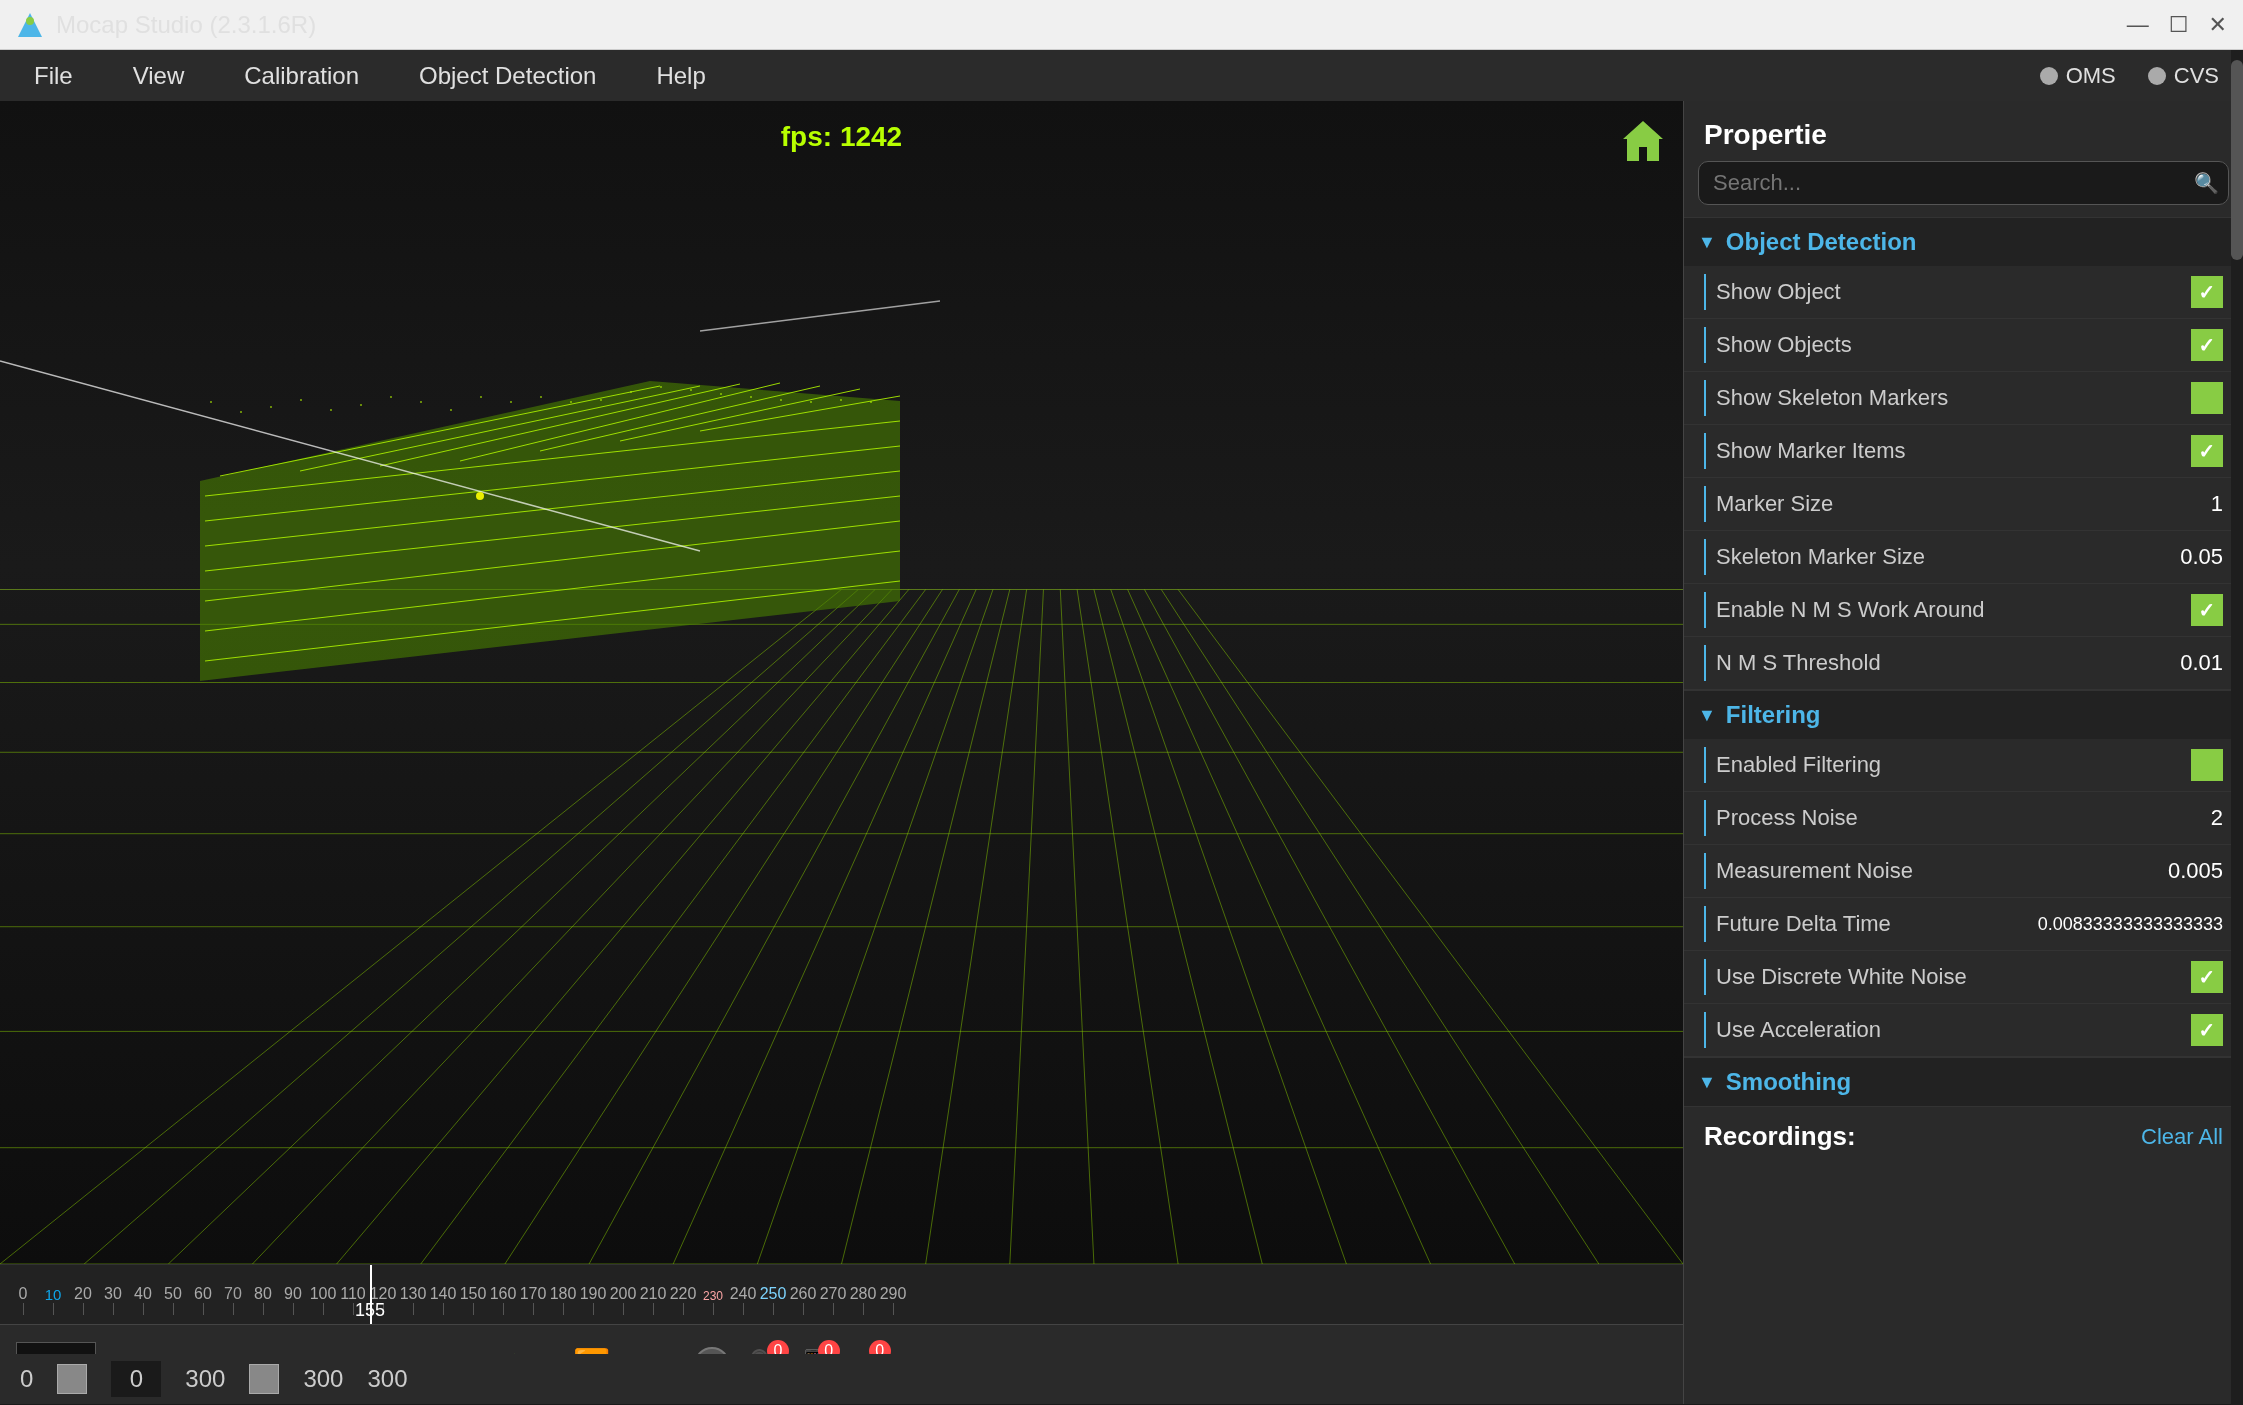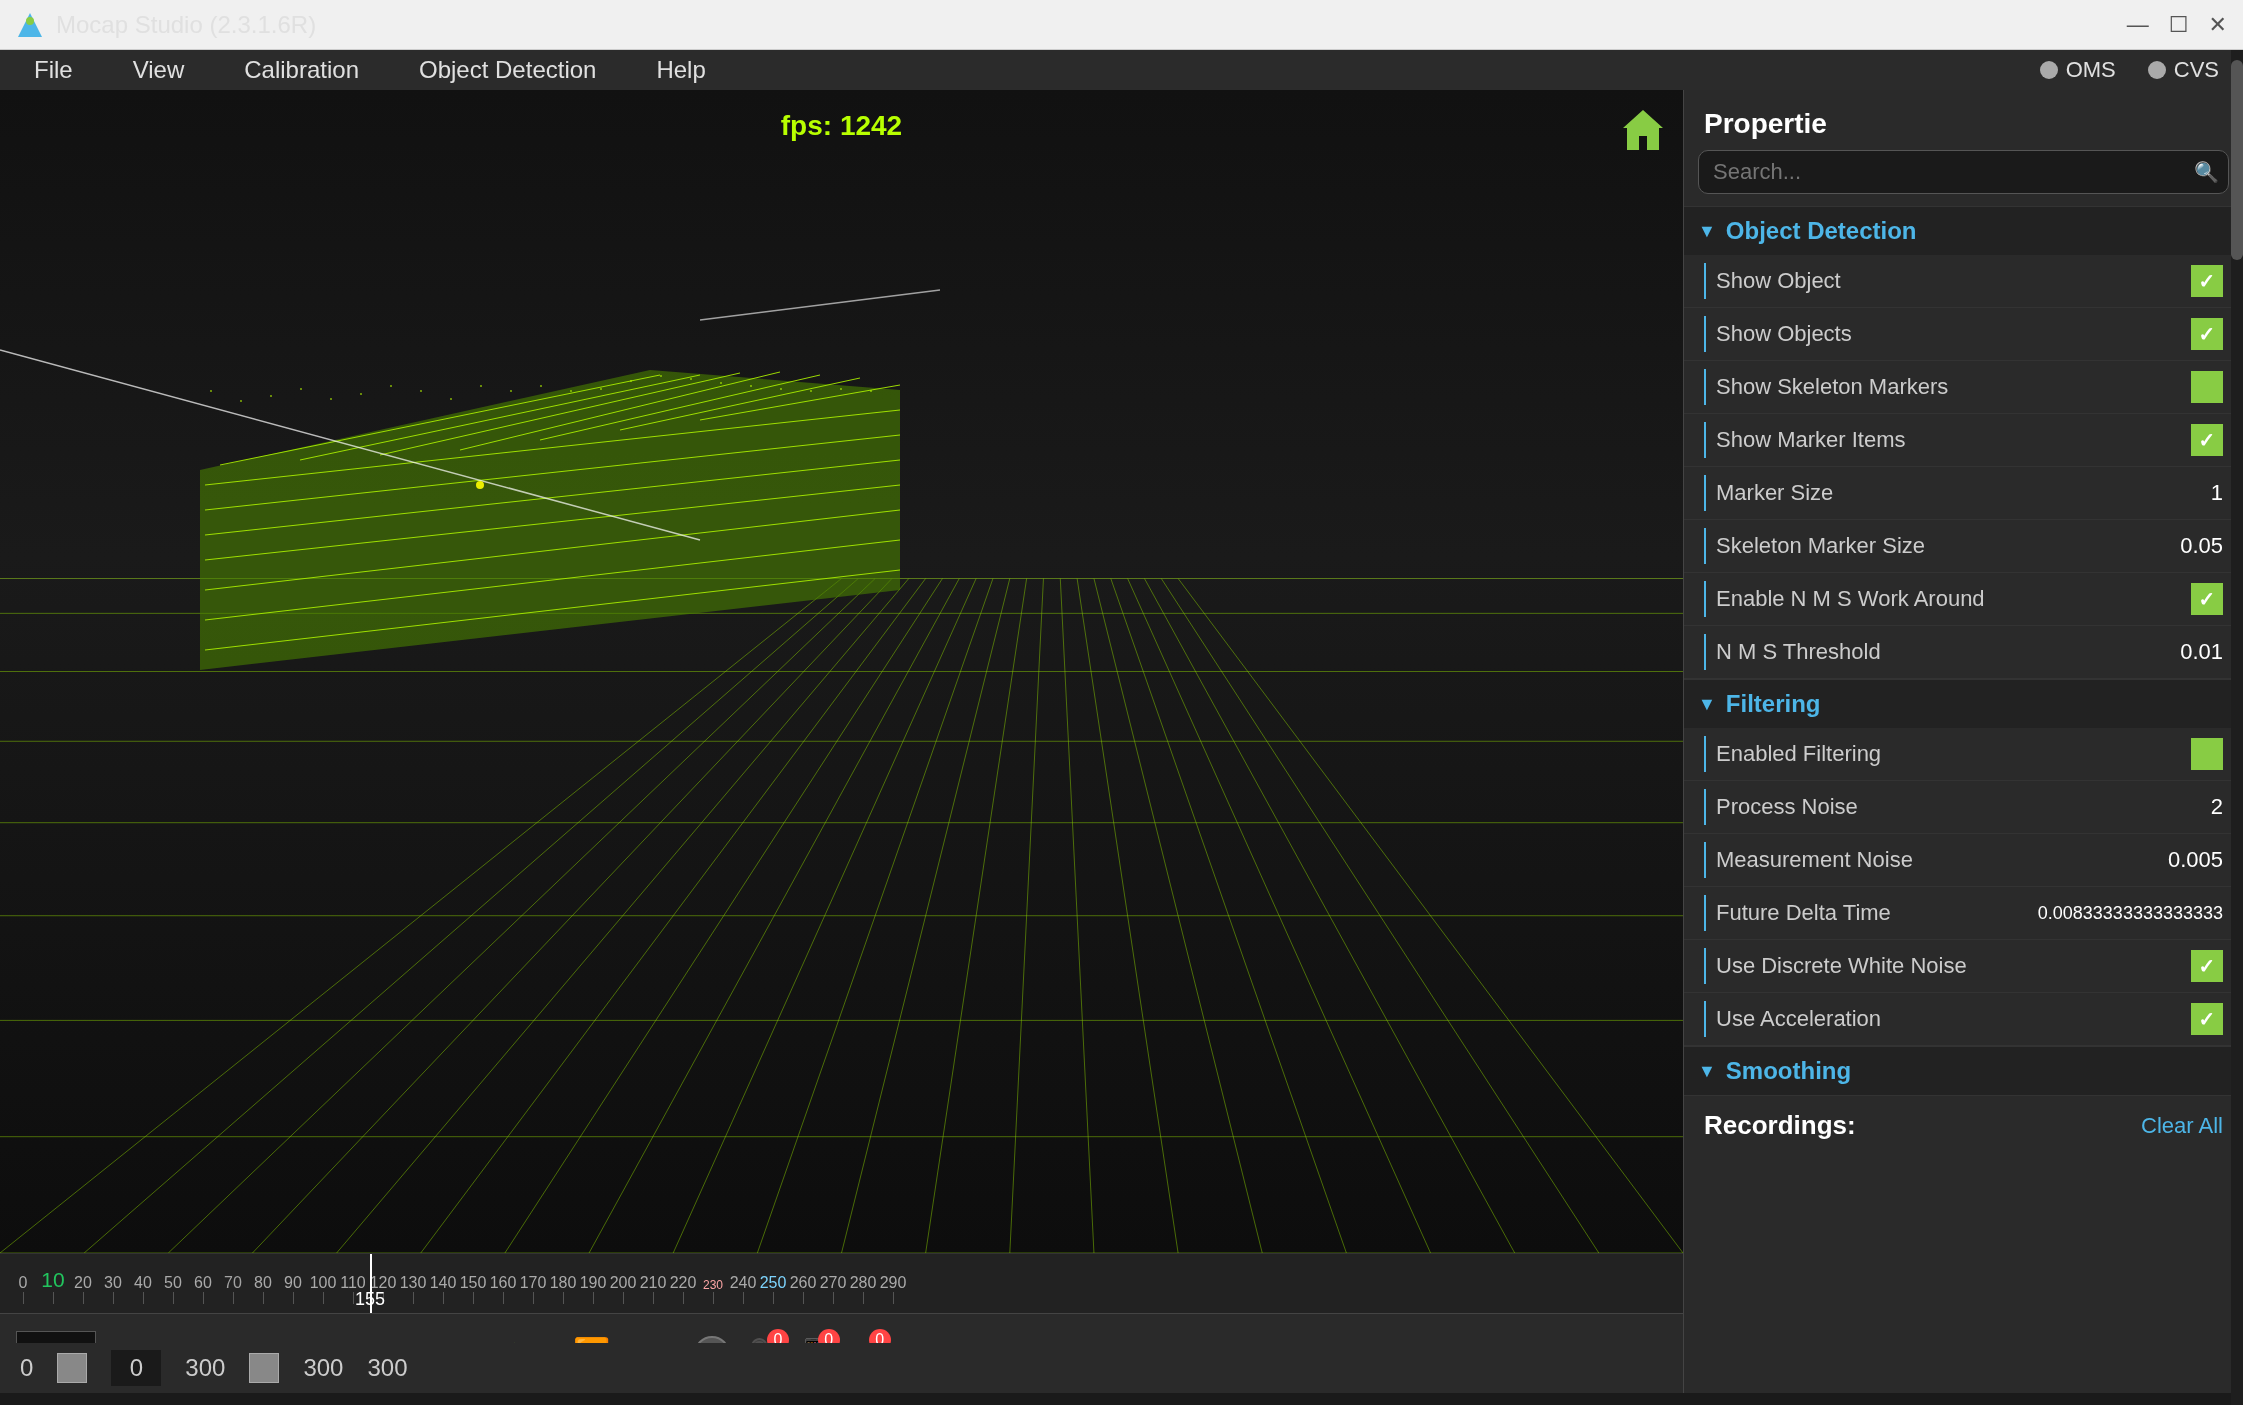--- a/index.html
+++ b/index.html
@@ -31,21 +31,21 @@
     #title-bar .win-btn {
       font-size: 22px;
       color: #555;
       cursor: pointer;
       background: none;
       border: none;
     }
 
     
     #menu-bar {
-      height: 40px;
+      height: 51px;
       background: #2b2b2b;
       display: flex;
       align-items: center;
       padding: 1px 24px;
       gap: 40px;
     }
     .menu-item {
       font-size: 24px;
       color: #e0e0e0;
       cursor: pointer;
@@ -526,21 +526,21 @@
 
     <div id="timeline">
       <div id="timeline-ruler">
         <div class="tick-container">
 
         <div class="tick">
               <span style="font-size:16px;color:#aaa;">0</span>
               <div class="tick-line"></div>
             </div>
             <div class="tick">
-              <span style="font-size:21px;color:#22c55e;">10</span>
+              <span style="font-size:15px;color:#0ea5e9;">10</span>
               <div class="tick-line"></div>
             </div>
             <div class="tick">
               <span style="font-size:16px;color:#aaa;">20</span>
               <div class="tick-line"></div>
             </div>
             <div class="tick">
               <span style="font-size:16px;color:#aaa;">30</span>
               <div class="tick-line"></div>
             </div>

